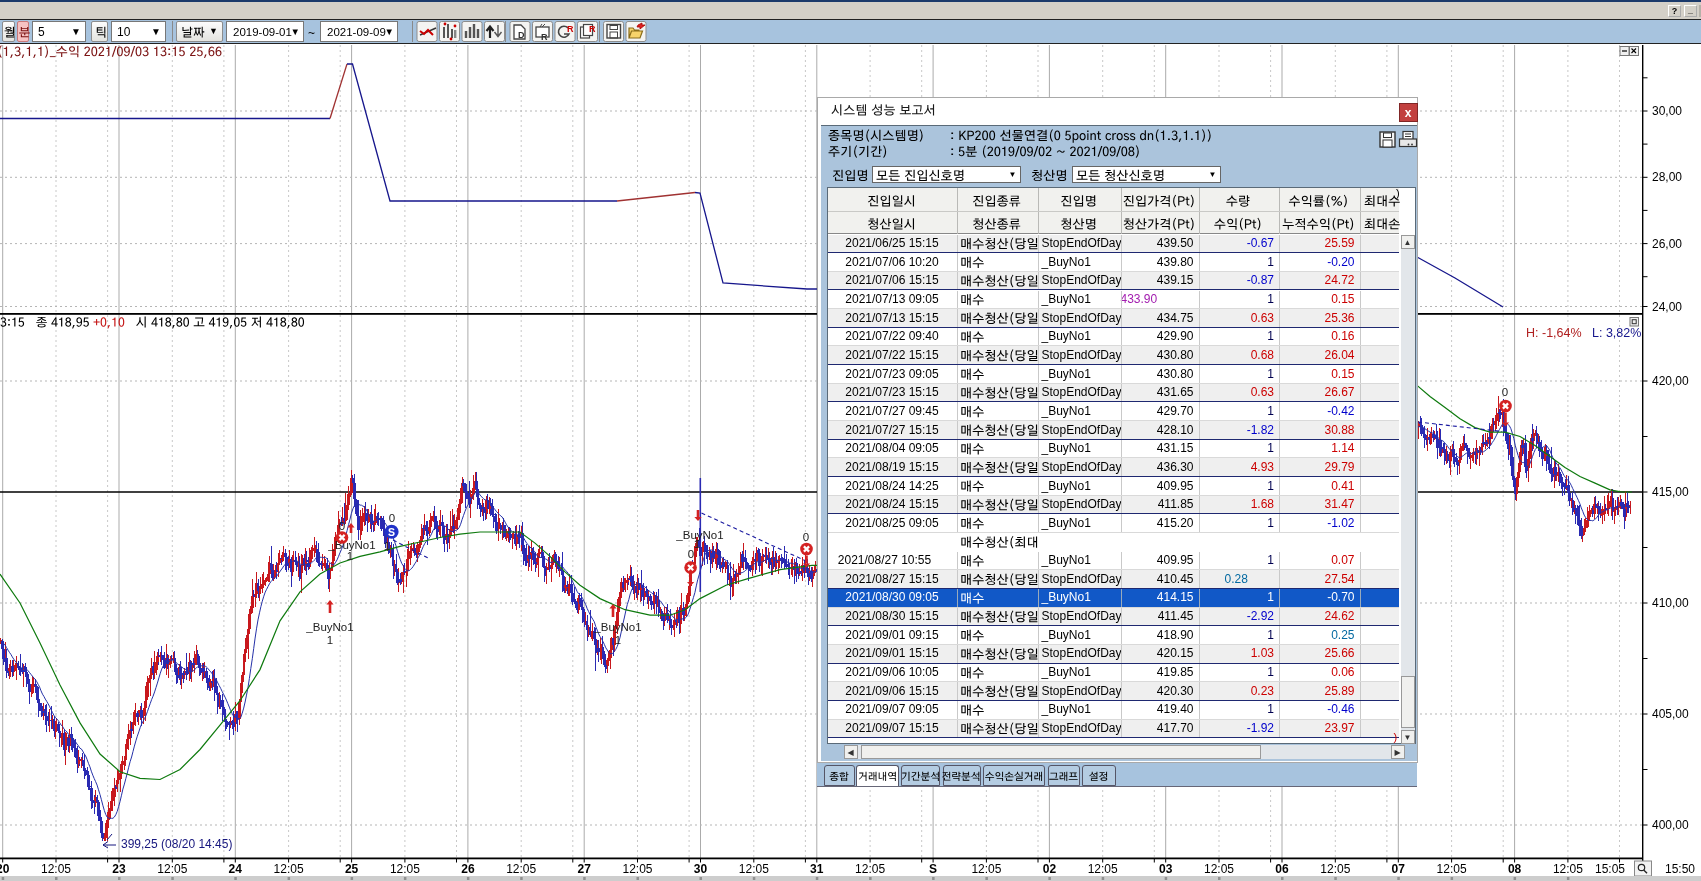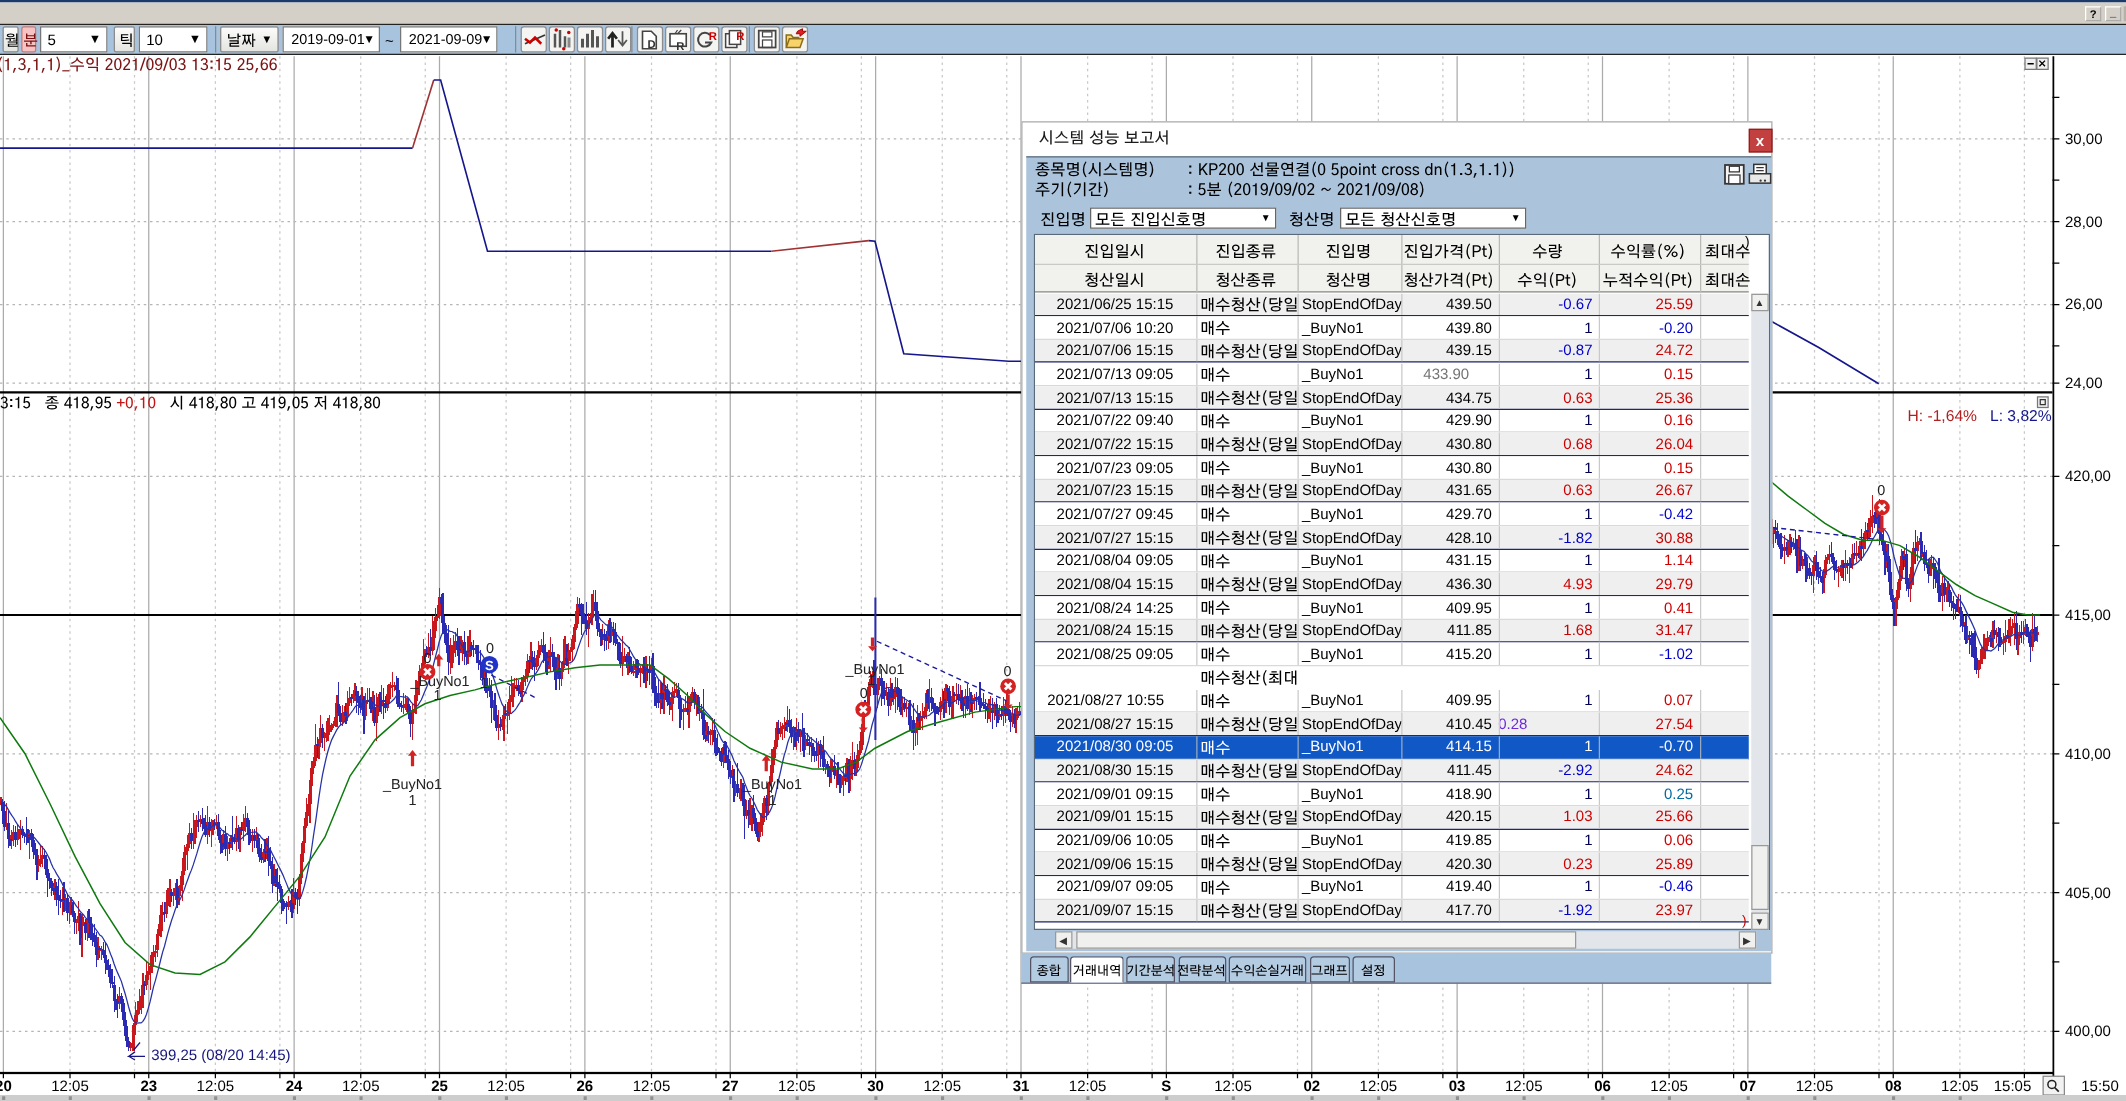--- a/index.html
+++ b/index.html
@@ -376,21 +376,21 @@
       <i style="position:absolute;left:129.0px;top:0;width:1px;height:100%;background:#c9c9c9"></i>
       <i style="position:absolute;left:210.0px;top:0;width:1px;height:100%;background:#c9c9c9"></i>
       <i style="position:absolute;left:293.0px;top:0;width:1px;height:100%;background:#c9c9c9"></i>
       <i style="position:absolute;left:371.0px;top:0;width:1px;height:100%;background:#c9c9c9"></i>
       <i style="position:absolute;left:451.5px;top:0;width:1px;height:100%;background:#c9c9c9"></i>
       <i style="position:absolute;left:532.5px;top:0;width:1px;height:100%;background:#c9c9c9"></i>
     </div>
     <div style="position:absolute;left:10px;top:193.0px;width:571px;height:18.655px;background:#ffffff;border-bottom:1px solid #d9d9d9;font-size:12px;color:#000">
       <span style="position:absolute;left:0.0px;top:1.5px;width:129.0px;text-align:center;color:#000">2021/07/13 09:05</span>
       <span style="position:absolute;left:214.0px;top:1.5px;width:79.0px;text-align:left;color:#000">_BuyNo1</span>
-      <span style="position:absolute;left:293.0px;top:1.5px;width:73.0px;text-align:center;color:#737373">433.90</span>
+      <span style="position:absolute;left:293.0px;top:1.5px;width:73.0px;text-align:left;color:#a21caf">433.90</span>
       <span style="position:absolute;left:371.0px;top:1.5px;width:75.5px;text-align:right;color:#000050">1</span>
       <span style="position:absolute;left:451.5px;top:1.5px;width:75.5px;text-align:right;color:#cc0000">0.15</span>
       <i style="position:absolute;left:129.0px;top:0;width:1px;height:100%;background:#c9c9c9"></i>
       <i style="position:absolute;left:210.0px;top:0;width:1px;height:100%;background:#c9c9c9"></i>
       <i style="position:absolute;left:293.0px;top:0;width:1px;height:100%;background:#c9c9c9"></i>
       <i style="position:absolute;left:371.0px;top:0;width:1px;height:100%;background:#c9c9c9"></i>
       <i style="position:absolute;left:451.5px;top:0;width:1px;height:100%;background:#c9c9c9"></i>
       <i style="position:absolute;left:532.5px;top:0;width:1px;height:100%;background:#c9c9c9"></i>
     </div>
     <div style="position:absolute;left:10px;top:211.6px;width:571px;height:18.655px;background:#efefef;border-bottom:1.5px solid #1e2870;font-size:12px;color:#000">
@@ -491,21 +491,21 @@
       <span style="position:absolute;left:371.0px;top:1.5px;width:75.5px;text-align:right;color:#000050">1</span>
       <span style="position:absolute;left:451.5px;top:1.5px;width:75.5px;text-align:right;color:#cc0000">1.14</span>
       <i style="position:absolute;left:129.0px;top:0;width:1px;height:100%;background:#c9c9c9"></i>
       <i style="position:absolute;left:210.0px;top:0;width:1px;height:100%;background:#c9c9c9"></i>
       <i style="position:absolute;left:293.0px;top:0;width:1px;height:100%;background:#c9c9c9"></i>
       <i style="position:absolute;left:371.0px;top:0;width:1px;height:100%;background:#c9c9c9"></i>
       <i style="position:absolute;left:451.5px;top:0;width:1px;height:100%;background:#c9c9c9"></i>
       <i style="position:absolute;left:532.5px;top:0;width:1px;height:100%;background:#c9c9c9"></i>
     </div>
     <div style="position:absolute;left:10px;top:360.9px;width:571px;height:18.655px;background:#efefef;border-bottom:1.5px solid #1e2870;font-size:12px;color:#000">
-      <span style="position:absolute;left:0.0px;top:1.5px;width:129.0px;text-align:center;color:#000">2021/08/04 15:15</span>
+      <span style="position:absolute;left:0.0px;top:1.5px;width:129.0px;text-align:center;color:#000">2021/08/19 15:15</span>
       <span style="position:absolute;left:214.0px;top:1.5px;width:79.0px;text-align:left;color:#000">StopEndOfDay</span>
       <span style="position:absolute;left:293.0px;top:1.5px;width:73.0px;text-align:right;color:#000">436.30</span>
       <span style="position:absolute;left:371.0px;top:1.5px;width:75.5px;text-align:right;color:#cc0000">4.93</span>
       <span style="position:absolute;left:451.5px;top:1.5px;width:75.5px;text-align:right;color:#cc0000">29.79</span>
       <i style="position:absolute;left:129.0px;top:0;width:1px;height:100%;background:#c9c9c9"></i>
       <i style="position:absolute;left:210.0px;top:0;width:1px;height:100%;background:#c9c9c9"></i>
       <i style="position:absolute;left:293.0px;top:0;width:1px;height:100%;background:#c9c9c9"></i>
       <i style="position:absolute;left:371.0px;top:0;width:1px;height:100%;background:#c9c9c9"></i>
       <i style="position:absolute;left:451.5px;top:0;width:1px;height:100%;background:#c9c9c9"></i>
       <i style="position:absolute;left:532.5px;top:0;width:1px;height:100%;background:#c9c9c9"></i>
@@ -559,21 +559,21 @@
       <i style="position:absolute;left:210.0px;top:0;width:1px;height:100%;background:#c9c9c9"></i>
       <i style="position:absolute;left:293.0px;top:0;width:1px;height:100%;background:#c9c9c9"></i>
       <i style="position:absolute;left:371.0px;top:0;width:1px;height:100%;background:#c9c9c9"></i>
       <i style="position:absolute;left:451.5px;top:0;width:1px;height:100%;background:#c9c9c9"></i>
       <i style="position:absolute;left:532.5px;top:0;width:1px;height:100%;background:#c9c9c9"></i>
     </div>
     <div style="position:absolute;left:10px;top:472.8px;width:571px;height:18.655px;background:#efefef;border-bottom:1.5px solid #1e2870;font-size:12px;color:#000">
       <span style="position:absolute;left:0.0px;top:1.5px;width:129.0px;text-align:center;color:#000">2021/08/27 15:15</span>
       <span style="position:absolute;left:214.0px;top:1.5px;width:79.0px;text-align:left;color:#000">StopEndOfDay</span>
       <span style="position:absolute;left:293.0px;top:1.5px;width:73.0px;text-align:right;color:#000">410.45</span>
-      <span style="position:absolute;left:371.0px;top:1.5px;width:75.5px;text-align:left;color:#6d28d9">0.28</span>
+      <span style="position:absolute;left:371.0px;top:1.5px;width:75.5px;text-align:center;color:#0369a1">0.28</span>
       <span style="position:absolute;left:451.5px;top:1.5px;width:75.5px;text-align:right;color:#cc0000">27.54</span>
       <i style="position:absolute;left:129.0px;top:0;width:1px;height:100%;background:#c9c9c9"></i>
       <i style="position:absolute;left:210.0px;top:0;width:1px;height:100%;background:#c9c9c9"></i>
       <i style="position:absolute;left:293.0px;top:0;width:1px;height:100%;background:#c9c9c9"></i>
       <i style="position:absolute;left:371.0px;top:0;width:1px;height:100%;background:#c9c9c9"></i>
       <i style="position:absolute;left:451.5px;top:0;width:1px;height:100%;background:#c9c9c9"></i>
       <i style="position:absolute;left:532.5px;top:0;width:1px;height:100%;background:#c9c9c9"></i>
     </div>
     <div style="position:absolute;left:10px;top:491.4px;width:571px;height:18.655px;background:#1158c7;border-bottom:1px solid #d9d9d9;font-size:12px;color:#fff">
       <span style="position:absolute;left:0.0px;top:1.5px;width:129.0px;text-align:center;color:#fff">2021/08/30 09:05</span>

